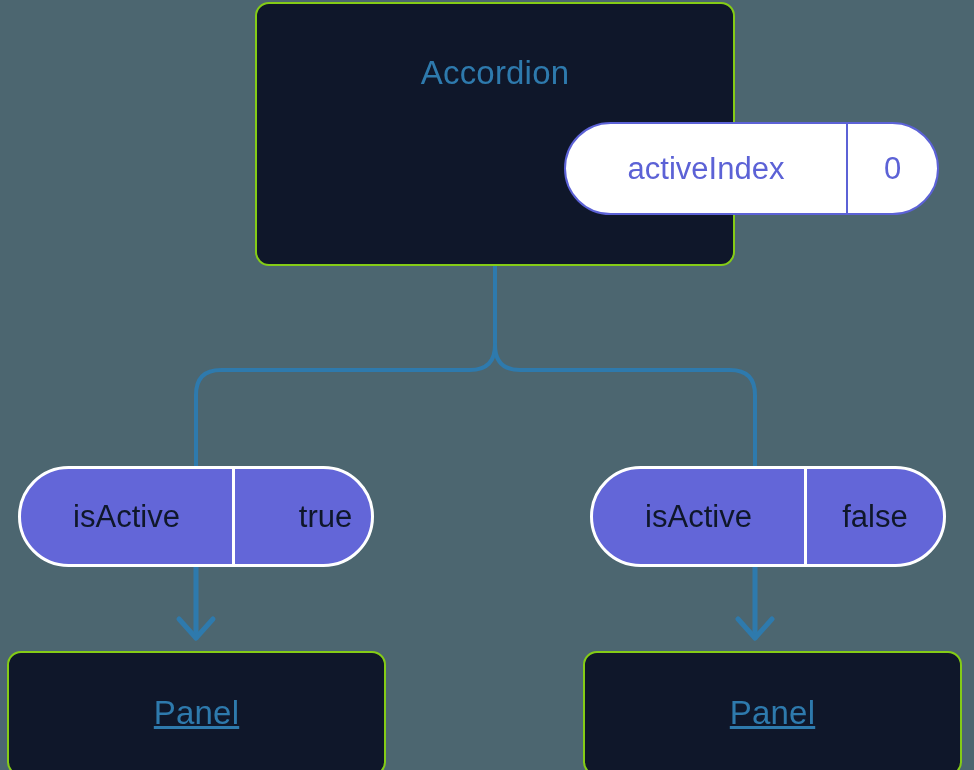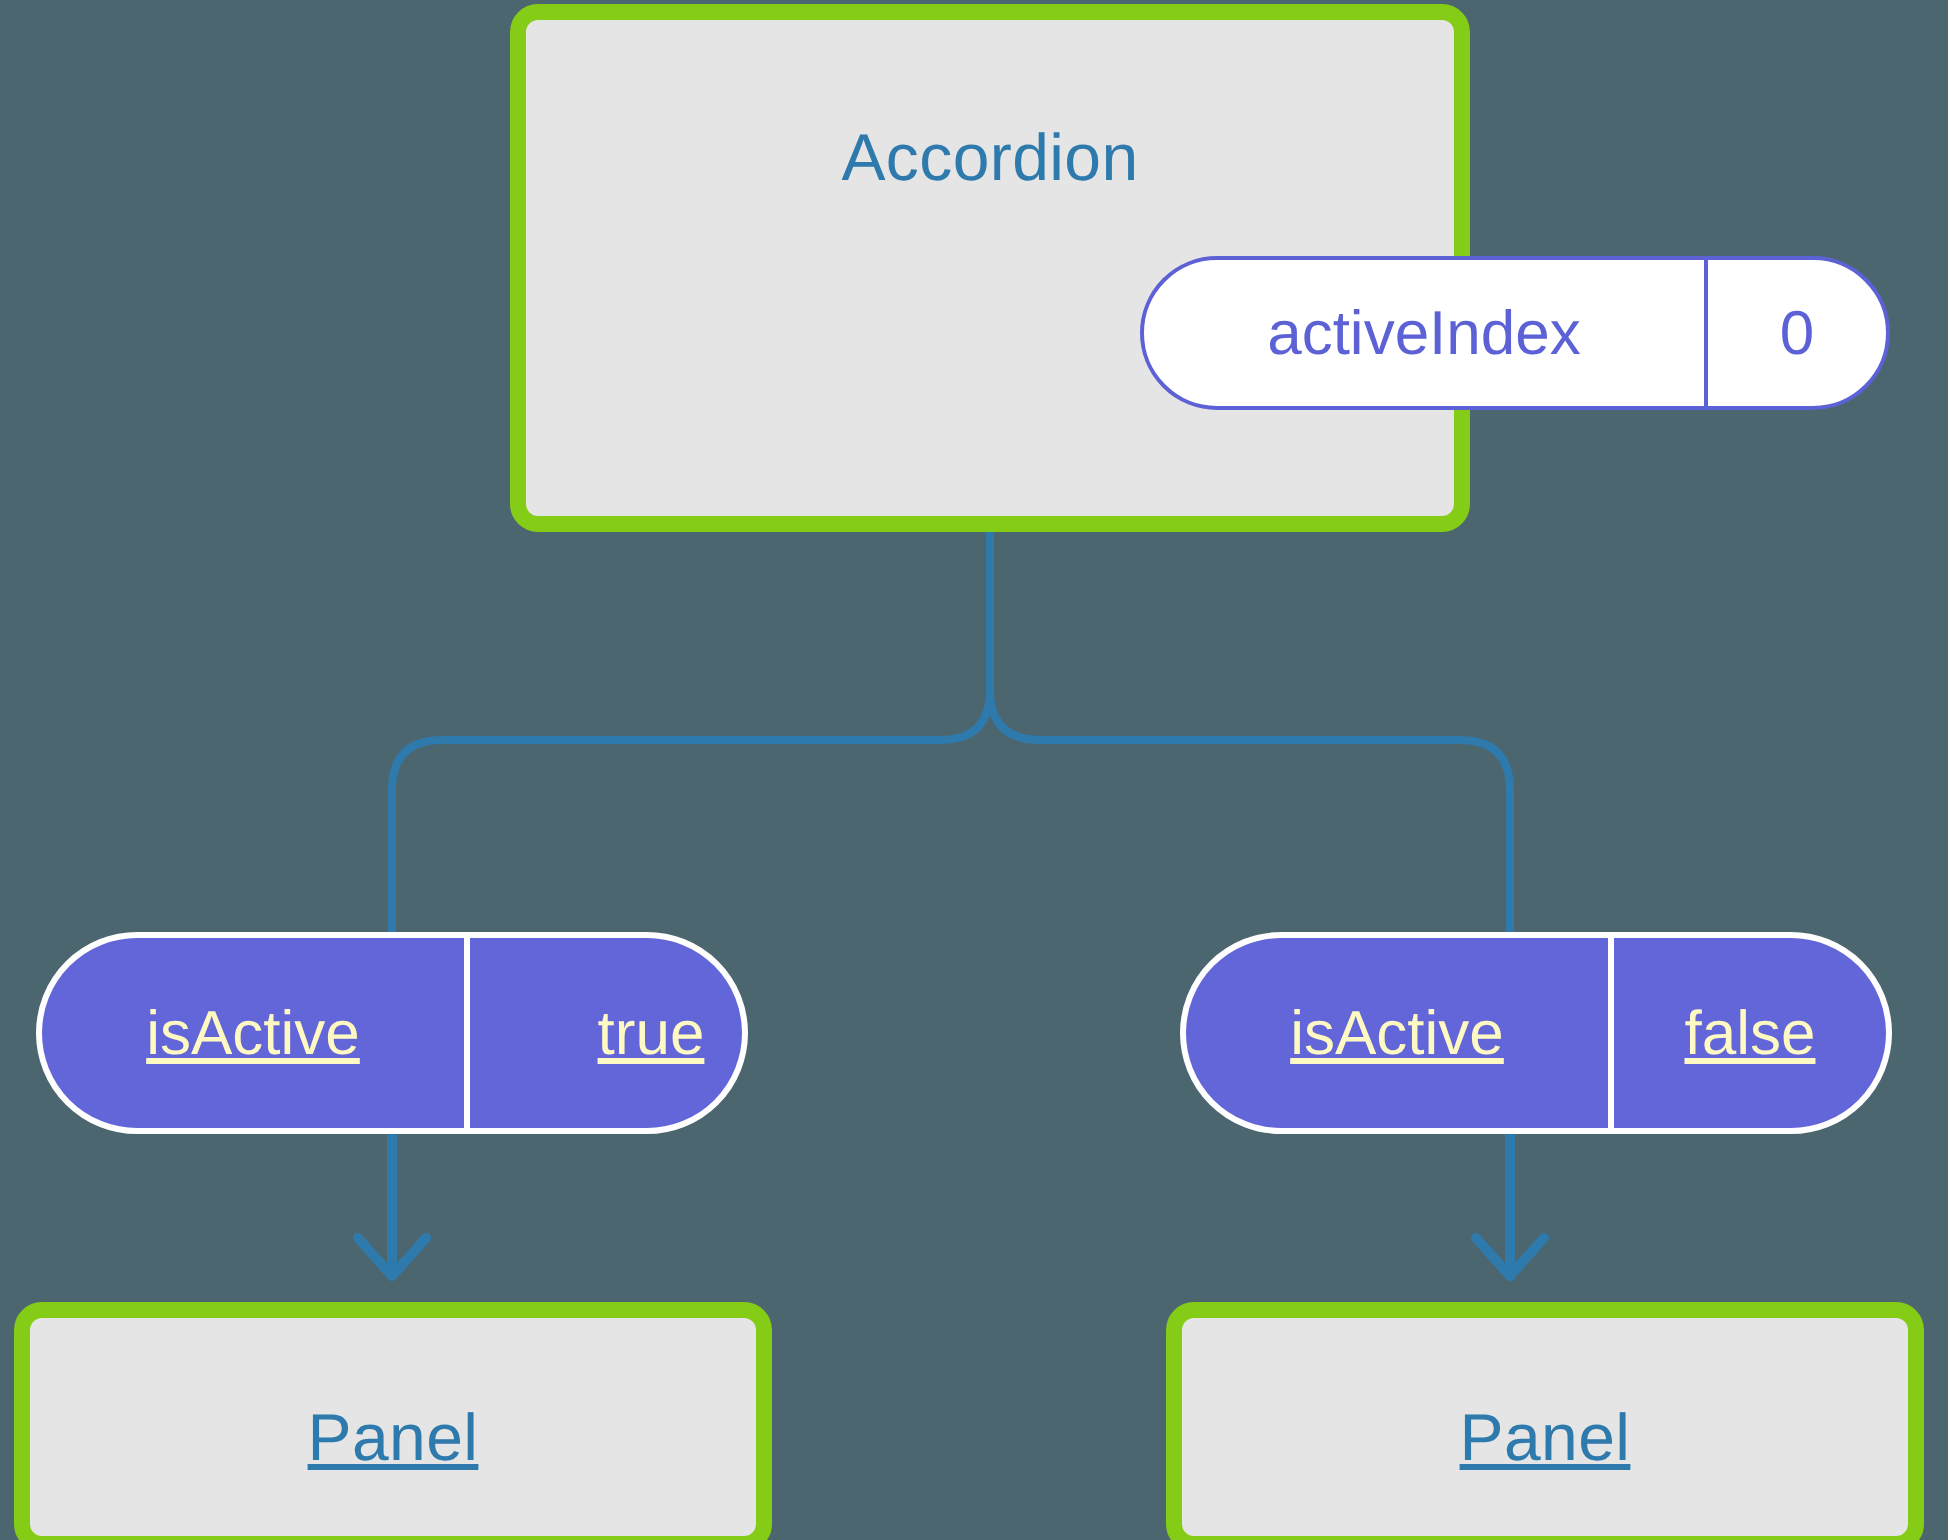--- a/index.html
+++ b/index.html
@@ -25,22 +25,22 @@
     left: 0;
     top: 0;
     width: 974px;
     height: 770px;
     pointer-events: none;
   }
 
   
   .comp-box {
     position: absolute;
-    background: #e5e5e5;
-    border: 8px solid #84cc16;
+    background: #0f172a;
+    border: 2px solid #84cc16;
     border-radius: 14px;
     box-sizing: border-box;
   }
   .comp-title {
     position: absolute;
     left: 0;
     right: 0;
     text-align: center;
     color: #2e7aad;
     font-size: 33px;
@@ -110,32 +110,31 @@
     border-left: 2px solid #5c62d6;
   }
 
   
   .pill.filled {
     border: 3px solid #ffffff;
     background: #6366d8;
   }
   .pill.filled .pill-key,
   .pill.filled .pill-val {
-    color: #fef9c3;
-    text-decoration: underline;
+    color: #0f172a;
   }
   .pill.filled .pill-val {
     border-left: 3px solid #ffffff;
   }
 
   #state-pill {
     left: 307px;
     top: 118px;
     width: 375px;
-    height: 77px;
+    height: 93px;
   }
   #state-pill .pill-key { width: 280px; }
   #state-pill .pill-val { flex: 1; }
 
   #prop-pill-left {
     left: 18px;
     top: 466px;
     width: 356px;
     height: 101px;
   }

